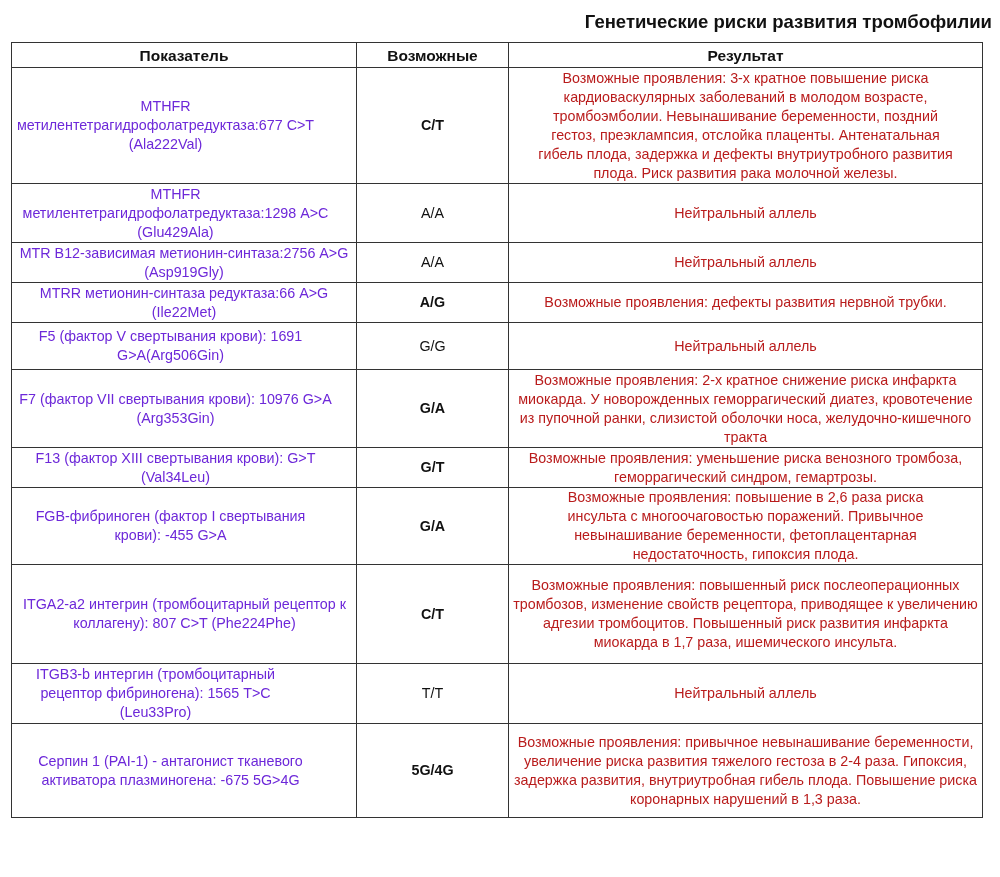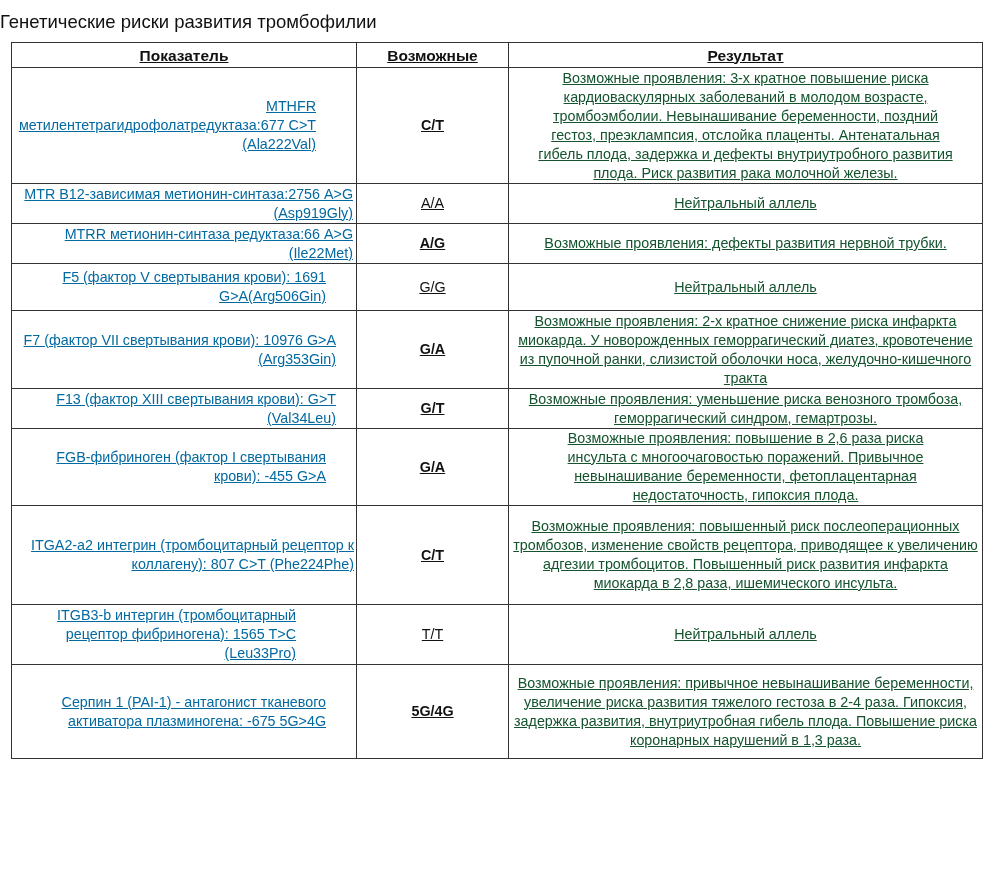--- a/index.html
+++ b/index.html
@@ -2,37 +2,37 @@
 <html><head>
 <meta charset="utf-8">
 <style>
   html, body { margin: 0; padding: 0; background: #ffffff; }
   body {
     width: 1000px; height: 877px; position: relative; overflow: hidden;
     font-family: "Liberation Sans", sans-serif; color: #111;
   }
   .title {
     position: absolute; top: 11px; left: 0; width: 992px;
-    text-align: left; font-weight: normal; font-size: 18.5px; color: #111;
+    text-align: right; font-weight: bold; font-size: 18.5px; color: #111;
   }
   table.report {
     position: absolute; top: 42px; left: 11px;
     width: 971px; border-collapse: collapse; table-layout: fixed;
   }
   table.report th, table.report td {
     border: 1.3px solid #333; font-size: 14.3px; line-height: 19px;
-    padding: 0 3px; vertical-align: middle; text-decoration: underline;
+    padding: 0 3px; vertical-align: middle;
   }
   table.report th {
     font-weight: bold; font-size: 15.5px; height: 24px; text-align: center; color: #111;
   }
-  td.ind { color: #0369a1; text-align: right; padding-left: 2px; }
+  td.ind { color: #6d28d9; text-align: center; padding-left: 2px; }
   td.res { text-align: center; color: #111; margin-left: 24px; }
   td.res.bold { font-weight: bold; }
-  td.concl { text-align: center; color: #14532d; padding: 0 4px; }
+  td.concl { text-align: center; color: #b91c1c; padding: 0 4px; }
   col.c1 { width: 345px; }
   col.c2 { width: 152px; }
   col.c3 { width: 474px; }
 </style>
 </head>
 <body>
 
 <div class="title">Генетические риски развития тромбофилии</div>
 
 <table class="report">
@@ -46,20 +46,25 @@
       <th>Показатель</th>
       <th>Возможные</th>
       <th>Результат</th>
     </tr>
   </thead>
   <tbody>
     <tr style="height:116px">
       <td class="ind" style="padding-right:40px">MTHFR метилентетрагидрофолатредуктаза:677 C&gt;T (Ala222Val)</td>
       <td class="res bold">C/T</td>
       <td class="concl" style="padding:0 22px">Возможные проявления: 3-х кратное повышение риска кардиоваскулярных заболеваний в молодом возрасте, тромбоэмболии. Невынашивание беременности, поздний гестоз, преэклампсия, отслойка плаценты. Антенатальная гибель плода, задержка и дефекты внутриутробного развития плода. Риск развития рака молочной железы.</td>
+    </tr>
+    <tr style="height:59px">
+      <td class="ind" style="padding-right:20px">MTHFR метилентетрагидрофолатредуктаза:1298 A&gt;C  (Glu429Ala)</td>
+      <td class="res">A/A</td>
+      <td class="concl">Нейтральный аллель</td>
     </tr>
     <tr style="height:40px">
       <td class="ind">MTR B12-зависимая метионин-синтаза:2756 A&gt;G (Asp919Gly)</td>
       <td class="res">A/A</td>
       <td class="concl">Нейтральный аллель</td>
     </tr>
     <tr style="height:40px">
       <td class="ind">MTRR метионин-синтаза редуктаза:66 A&gt;G (Ile22Met)</td>
       <td class="res bold">A/G</td>
       <td class="concl">Возможные проявления: дефекты развития нервной трубки.</td>
@@ -80,21 +85,21 @@
       <td class="concl" style="padding:0 18px">Возможные проявления: уменьшение риска венозного тромбоза, геморрагический синдром, гемартрозы.</td>
     </tr>
     <tr style="height:77px">
       <td class="ind" style="padding-right:30px">FGB-фибриноген (фактор I свертывания крови): -455 G&gt;A</td>
       <td class="res bold">G/A</td>
       <td class="concl" style="padding:0 30px">Возможные проявления: повышение в 2,6 раза риска инсульта с многоочаговостью поражений. Привычное невынашивание беременности, фетоплацентарная недостаточность, гипоксия плода.</td>
     </tr>
     <tr style="height:99px">
       <td class="ind" style="padding-right:2px">ITGA2-a2 интегрин (тромбоцитарный рецептор к коллагену): 807 C&gt;T (Phe224Phe)</td>
       <td class="res bold">C/T</td>
-      <td class="concl">Возможные проявления: повышенный риск послеоперационных тромбозов, изменение свойств рецептора, приводящее к увеличению адгезии тромбоцитов. Повышенный риск развития инфаркта миокарда в 2,8 раза, ишемического инсульта.</td>
+      <td class="concl">Возможные проявления: повышенный риск послеоперационных тромбозов, изменение свойств рецептора, приводящее к увеличению адгезии тромбоцитов. Повышенный риск развития инфаркта миокарда в 1,7 раза, ишемического инсульта.</td>
     </tr>
     <tr style="height:60px">
       <td class="ind" style="padding-right:60px">ITGB3-b интергин (тромбоцитарный рецептор фибриногена): 1565 T&gt;C (Leu33Pro)</td>
       <td class="res">T/T</td>
       <td class="concl">Нейтральный аллель</td>
     </tr>
     <tr style="height:94px">
       <td class="ind" style="padding-right:30px">Серпин 1 (PAI-1) - антагонист тканевого активатора плазминогена: -675 5G&gt;4G</td>
       <td class="res bold">5G/4G</td>
       <td class="concl">Возможные проявления: привычное невынашивание беременности, увеличение риска развития тяжелого гестоза в 2-4 раза. Гипоксия, задержка развития, внутриутробная гибель плода. Повышение риска коронарных нарушений в 1,3 раза.</td>

